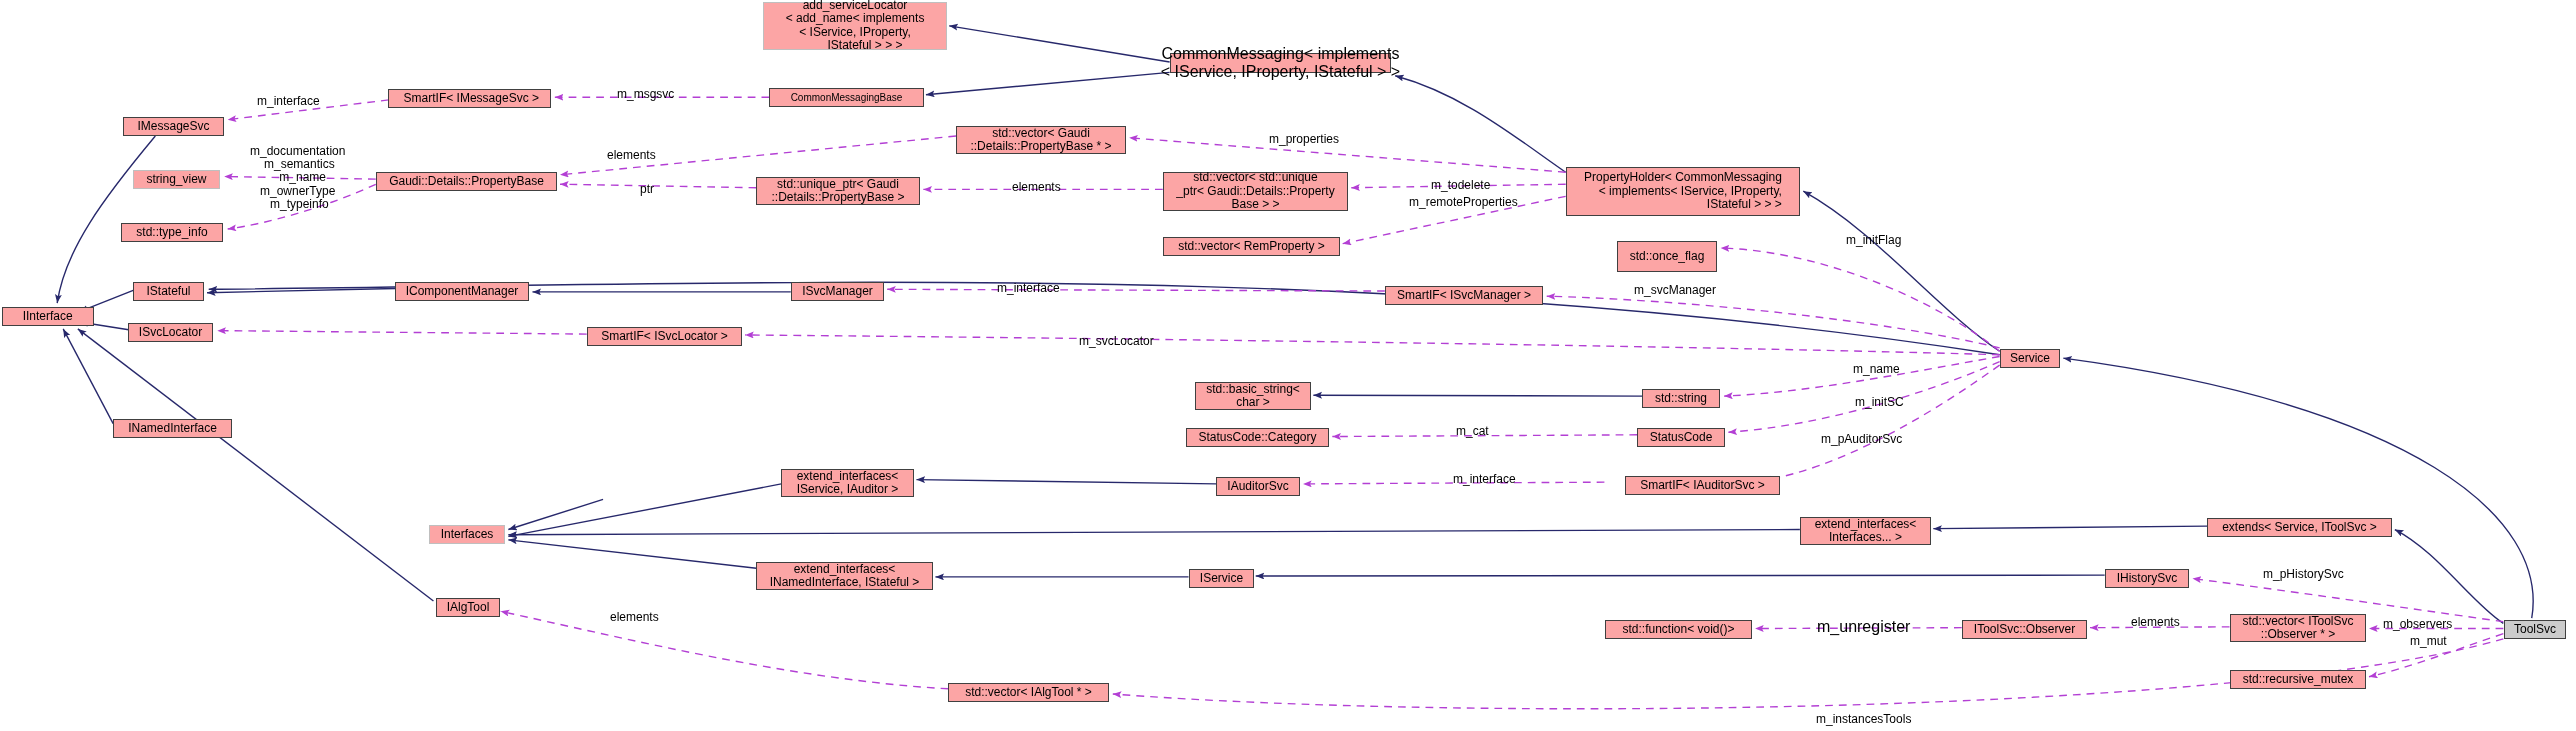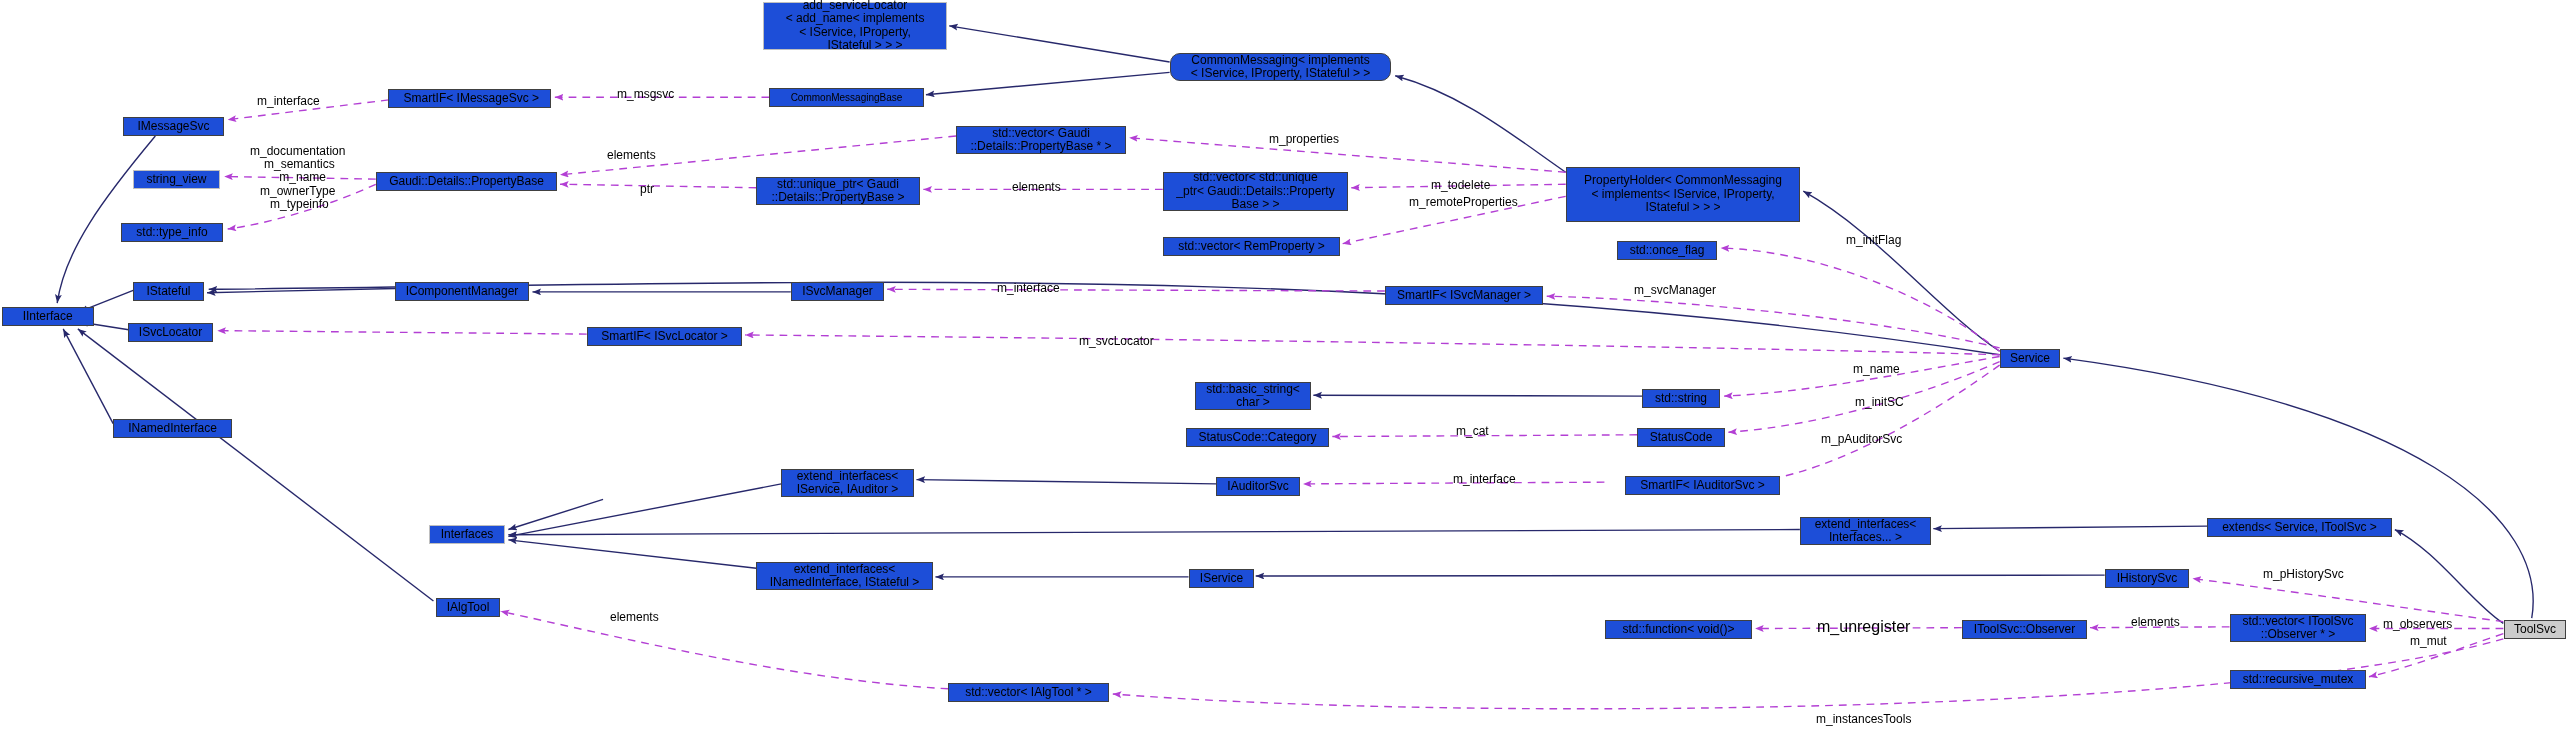--- a/index.html
+++ b/index.html
@@ -23,21 +23,21 @@
     height: 731px;
     pointer-events: none;
   }
   .node {
     position: absolute;
     box-sizing: border-box;
     display: flex;
     align-items: center;
     justify-content: center;
     text-align: center;
-    background: #1d4ed8;
+    background: #fca5a5;
     border: 0.9px solid #404040;
     color: #000000;
     line-height: 1.12;
     white-space: pre;
     padding: 0.9px 3.4px;
     z-index: 5;
   }
   .node.light {
     border-color: #bfbfbf;
   }
@@ -172,40 +172,40 @@
 
       <path d="M1101,800 C920,790 720,740 581,710"></path>
     </g>
   </svg>
 
   <div id="nodes-layer">
       <div class="node light" style="left: 763px; top: 1.7px; width: 184px; height: 48px; font-size: 12px;">add_serviceLocator
 &lt; add_name&lt; implements
 &lt; IService, IProperty,
       IStateful &gt; &gt; &gt;</div>
-      <div class="node" style="left: 1170px; top: 53px; width: 221px; height: 28px; font-size: 12px; border-radius: 10px;">CommonMessaging&lt; implements
+      <div class="node" style="left: 1170px; top: 53px; width: 221px; height: 20px; font-size: 16px;">CommonMessaging&lt; implements
 &lt; IService, IProperty, IStateful &gt; &gt;</div>
       <div class="node" style="left: 769px; top: 88px; width: 155px; height: 19px; font-size: 10px;">CommonMessagingBase</div>
       <div class="node" style="left: 388px; top: 89px; width: 163px; height: 19px; font-size: 12px; padding-left: 7px;">SmartIF&lt; IMessageSvc &gt;</div>
       <div class="node" style="left: 123px; top: 117px; width: 101px; height: 19px; font-size: 12px;">IMessageSvc</div>
       <div class="node" style="left: 956px; top: 126px; width: 170px; height: 28px; font-size: 12px;">std::vector&lt; Gaudi
 ::Details::PropertyBase * &gt;</div>
-      <div class="node" style="left: 1566px; top: 167px; width: 234px; height: 55px; font-size: 12px;">PropertyHolder&lt; CommonMessaging
+      <div class="node" style="left: 1566px; top: 167px; width: 234px; height: 49px; font-size: 12px; text-align: right;">PropertyHolder&lt; CommonMessaging
 &lt; implements&lt; IService, IProperty,
 IStateful &gt; &gt; &gt;</div>
       <div class="node" style="left: 1163px; top: 172px; width: 185px; height: 39px; font-size: 12px;">std::vector&lt; std::unique
 _ptr&lt; Gaudi::Details::Property
 Base &gt; &gt;</div>
       <div class="node light" style="left: 133px; top: 170px; width: 87px; height: 19px; font-size: 12px;">string_view</div>
       <div class="node" style="left: 376px; top: 172px; width: 181px; height: 19px; font-size: 12px;">Gaudi::Details::PropertyBase</div>
       <div class="node" style="left: 756px; top: 177px; width: 164px; height: 28px; font-size: 12px;">std::unique_ptr&lt; Gaudi
 ::Details::PropertyBase &gt;</div>
       <div class="node" style="left: 121px; top: 223px; width: 102px; height: 19px; font-size: 12px;">std::type_info</div>
       <div class="node" style="left: 1163px; top: 237px; width: 177px; height: 19px; font-size: 12px;">std::vector&lt; RemProperty &gt;</div>
-      <div class="node" style="left: 1617px; top: 241px; width: 100px; height: 19px; font-size: 12px;">std::once_flag</div>
+      <div class="node" style="left: 1617px; top: 241px; width: 100px; height: 31px; font-size: 12px;">std::once_flag</div>
       <div class="node" style="left: 133px; top: 282px; width: 71px; height: 19px; font-size: 12px;">IStateful</div>
       <div class="node" style="left: 395px; top: 282px; width: 134px; height: 19px; font-size: 12px;">IComponentManager</div>
       <div class="node" style="left: 791px; top: 282px; width: 93px; height: 19px; font-size: 12px;">ISvcManager</div>
       <div class="node" style="left: 1385px; top: 286px; width: 158px; height: 19px; font-size: 12px;">SmartIF&lt; ISvcManager &gt;</div>
       <div class="node" style="left: 1.7px; top: 307px; width: 92px; height: 19px; font-size: 12px;">IInterface</div>
       <div class="node" style="left: 128px; top: 323px; width: 85px; height: 19px; font-size: 12px;">ISvcLocator</div>
       <div class="node" style="left: 587px; top: 327px; width: 155px; height: 19px; font-size: 12px;">SmartIF&lt; ISvcLocator &gt;</div>
       <div class="node" style="left: 2000px; top: 349px; width: 60px; height: 19px; font-size: 12px;">Service</div>
       <div class="node" style="left: 1195px; top: 382px; width: 116px; height: 28px; font-size: 12px;">std::basic_string&lt;
 char &gt;</div>

